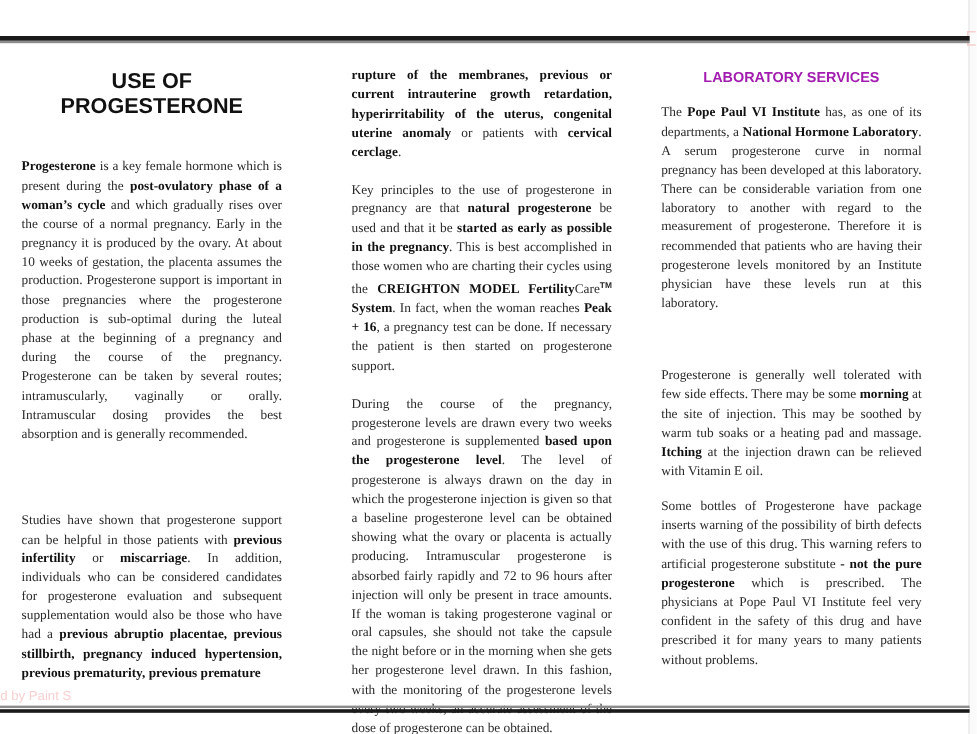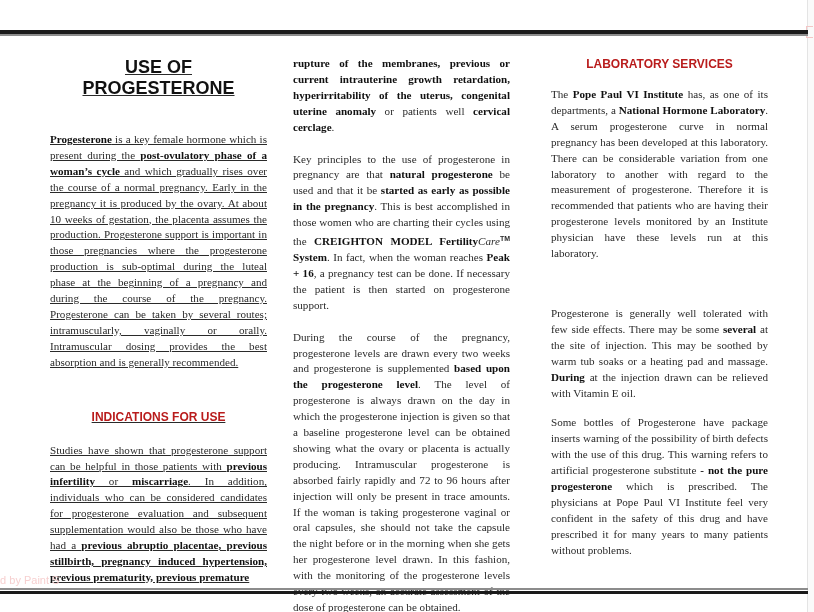--- a/index.html
+++ b/index.html
@@ -8,82 +8,81 @@
     font-family: "Liberation Serif", "DejaVu Serif", serif; color: #2a2a2a;
   }
   .rule-top-thick { position: absolute; left: 0; right: 6px; top: 30px; height: 4px; background: #1a1a1a; }
   .rule-top-thin  { position: absolute; left: 0; right: 6px; top: 34px; height: 2px; background: #8c8c8c; }
   .rule-bot-thin  { position: absolute; left: 0; right: 6px; top: 588px; height: 2px; background: #8c8c8c; }
   .rule-bot-thick { position: absolute; left: 0; right: 6px; top: 591px; height: 3px; background: #1a1a1a; }
   .right-edge { position: absolute; right: 0; top: 0; width: 6px; height: 612px; background: #fafafa; border-left: 1px solid #e4e4e4; }
   .edge-mark { position: absolute; right: 1px; top: 26px; width: 6px; height: 10px; border: 1px solid #f3c6c6; border-right: none; }
 
   .col { position: absolute; top: 56px; width: 217px; font-size: 11.1px; line-height: 15.9px; text-align: justify; hyphens: manual; }
-  .col1 { left: 50px; text-decoration: underline; }
+  .col1 { left: 18px; }
   .col2 { left: 293px; }
   .col3 { left: 551px; }
 
   .main-title {
     font-family: "Liberation Sans", "DejaVu Sans", sans-serif; font-weight: bold; font-size: 18px;
     line-height: 21px; text-align: center; color: #111; margin: 0 0 33px 0; padding-top: 1px;
   }
   .main-title span { display: block; }
   .sec-head {
     font-family: "Liberation Sans", "DejaVu Sans", sans-serif; font-weight: bold; font-size: 12px;
-    text-align: center; color: #b91c1c; margin: 0; line-height: 16px;
+    text-align: center; color: #a21caf; margin: 0; line-height: 16px;
   }
   p { margin: 0; }
   b { color: #111; }
   .sans-b { font-family: Liberation Serif, serif; font-weight: bold; color: #111; }
-  .care { font-style: italic; font-family: "Liberation Serif", serif; }
+  .care { font-family: "Liberation Serif", serif; }
   .sup { font-size: 7px; vertical-align: 4px; font-family: "Liberation Sans", sans-serif; font-weight: bold; }
 
   .watermark { position: absolute; left: -6px; top: 574px; font-family: "Liberation Sans", sans-serif; font-size: 11px; color: #f7d0d0; }
 </style>
 </head>
 <body>
 
 <div class="right-edge"></div>
 <div class="edge-mark"></div>
 <div class="rule-top-thick"></div>
 <div class="rule-top-thin"></div>
 
 <div class="col col1">
   <h1 class="main-title">
     <span>USE OF</span>
     <span>PROGESTERONE</span>
   </h1>
-  <p style="margin-bottom:38px;">
+  <p style="margin-bottom:56px;">
     <b>Progesterone</b><span> is a key female hormone which is present during the </span><b>post-ovulatory phase of a woman’s cycle</b><span> and which gradually rises over the course of a normal pregnancy. Early in the pregnancy it is produced by the ovary. At about 10 weeks of gestation, the placenta assumes the production. Progesterone support is important in those pregnancies where the progesterone production is sub-optimal during the luteal phase at the beginning of a pregnancy and during the course of the pregnancy. Progesterone can be taken by several routes; intramuscularly, vaginally or orally. Intramuscular dosing provides the best absorption and is generally recommended.</span>
   </p>
-  <h2 class="sec-head" style="margin-bottom:18px;">INDICATIONS FOR USE</h2>
   <p>
     <span>Studies have shown that progesterone support can be helpful in those patients with </span><b>previous infertility</b><span> or </span><b>miscarriage</b><span>. In addition, individuals who can be considered candidates for progesterone evaluation and subsequent supplementation would also be those who have had a </span><b>previous abruptio placentae, previous stillbirth, pregnancy induced hypertension, previous prematurity, previous premature</b>
   </p>
 </div>
 
 <div class="col col2">
   <p style="margin-bottom:16px;">
-    <b>rupture of the membranes, previous or current intrauterine growth retardation, hyperirritability of the uterus, congenital uterine anomaly</b><span> or patients well </span><b>cervical cerclage</b><span>.</span>
+    <b>rupture of the membranes, previous or current intrauterine growth retardation, hyperirritability of the uterus, congenital uterine anomaly</b><span> or patients with </span><b>cervical cerclage</b><span>.</span>
   </p>
   <p style="margin-bottom:16px;">
     <span>Key principles to the use of progesterone in pregnancy are that </span><b>natural progesterone</b><span> be used and that it be </span><b>started as early as possible in the pregnancy</b><span>. This is best accomplished in those women who are charting their cycles using the </span><span class="sans-b">CREIGHTON MODEL Fertility</span><span class="care">Care</span><span class="sup">TM</span> <span class="sans-b">System</span><span>. In fact, when the woman reaches </span><b>Peak + 16</b><span>, a pregnancy test can be done. If necessary the patient is then started on progesterone support.</span>
   </p>
   <p>
     <span>During the course of the pregnancy, progesterone levels are drawn every two weeks and progesterone is supplemented </span><b>based upon the progesterone level</b><span>. The level of progesterone is always drawn on the day in which the progesterone injection is given so that a baseline progesterone level can be obtained showing what the ovary or placenta is actually producing. Intramuscular progesterone is absorbed fairly rapidly and 72 to 96 hours after injection will only be present in trace amounts. If the woman is taking progesterone vaginal or oral capsules, she should not take the capsule the night before or in the morning when she gets her progesterone level drawn. In this fashion, with the monitoring of the progesterone levels every two weeks, an accurate assessment of the dose of progesterone can be obtained.</span>
   </p>
 </div>
 
 <div class="col col3">
   <h2 class="sec-head" style="margin-bottom:15px;">LABORATORY SERVICES</h2>
   <p style="margin-bottom:44px;">
     <span>The </span><b>Pope Paul VI Institute</b><span> has, as one of its departments, a </span><b>National Hormone Laboratory</b><span>. A serum progesterone curve in normal pregnancy has been developed at this laboratory. There can be considerable variation from one laboratory to another with regard to the measurement of progesterone. Therefore it is recommended that patients who are having their progesterone levels monitored by an Institute physician have these levels run at this laboratory.</span>
   </p>
   <p style="margin-bottom:14px;">
-    <span>Progesterone is generally well tolerated with few side effects. There may be some </span><b>several</b><span> at the site of injection. This may be soothed by warm tub soaks or a heating pad and massage. </span><b>During</b><span> at the injection drawn can be relieved with Vitamin E oil.</span>
+    <span>Progesterone is generally well tolerated with few side effects. There may be some </span><b>morning</b><span> at the site of injection. This may be soothed by warm tub soaks or a heating pad and massage. </span><b>Itching</b><span> at the injection drawn can be relieved with Vitamin E oil.</span>
   </p>
   <p>
     <span>Some bottles of Progesterone have package inserts warning of the possibility of birth defects with the use of this drug. This warning refers to artificial progesterone substitute </span><b>- not the pure progesterone</b><span> which is prescribed. The physicians at Pope Paul VI Institute feel very confident in the safety of this drug and have prescribed it for many years to many patients without problems.</span>
   </p>
 </div>
 
 <div class="watermark">ad by Paint S</div>
 <div class="rule-bot-thin"></div>
 <div class="rule-bot-thick"></div>
 

